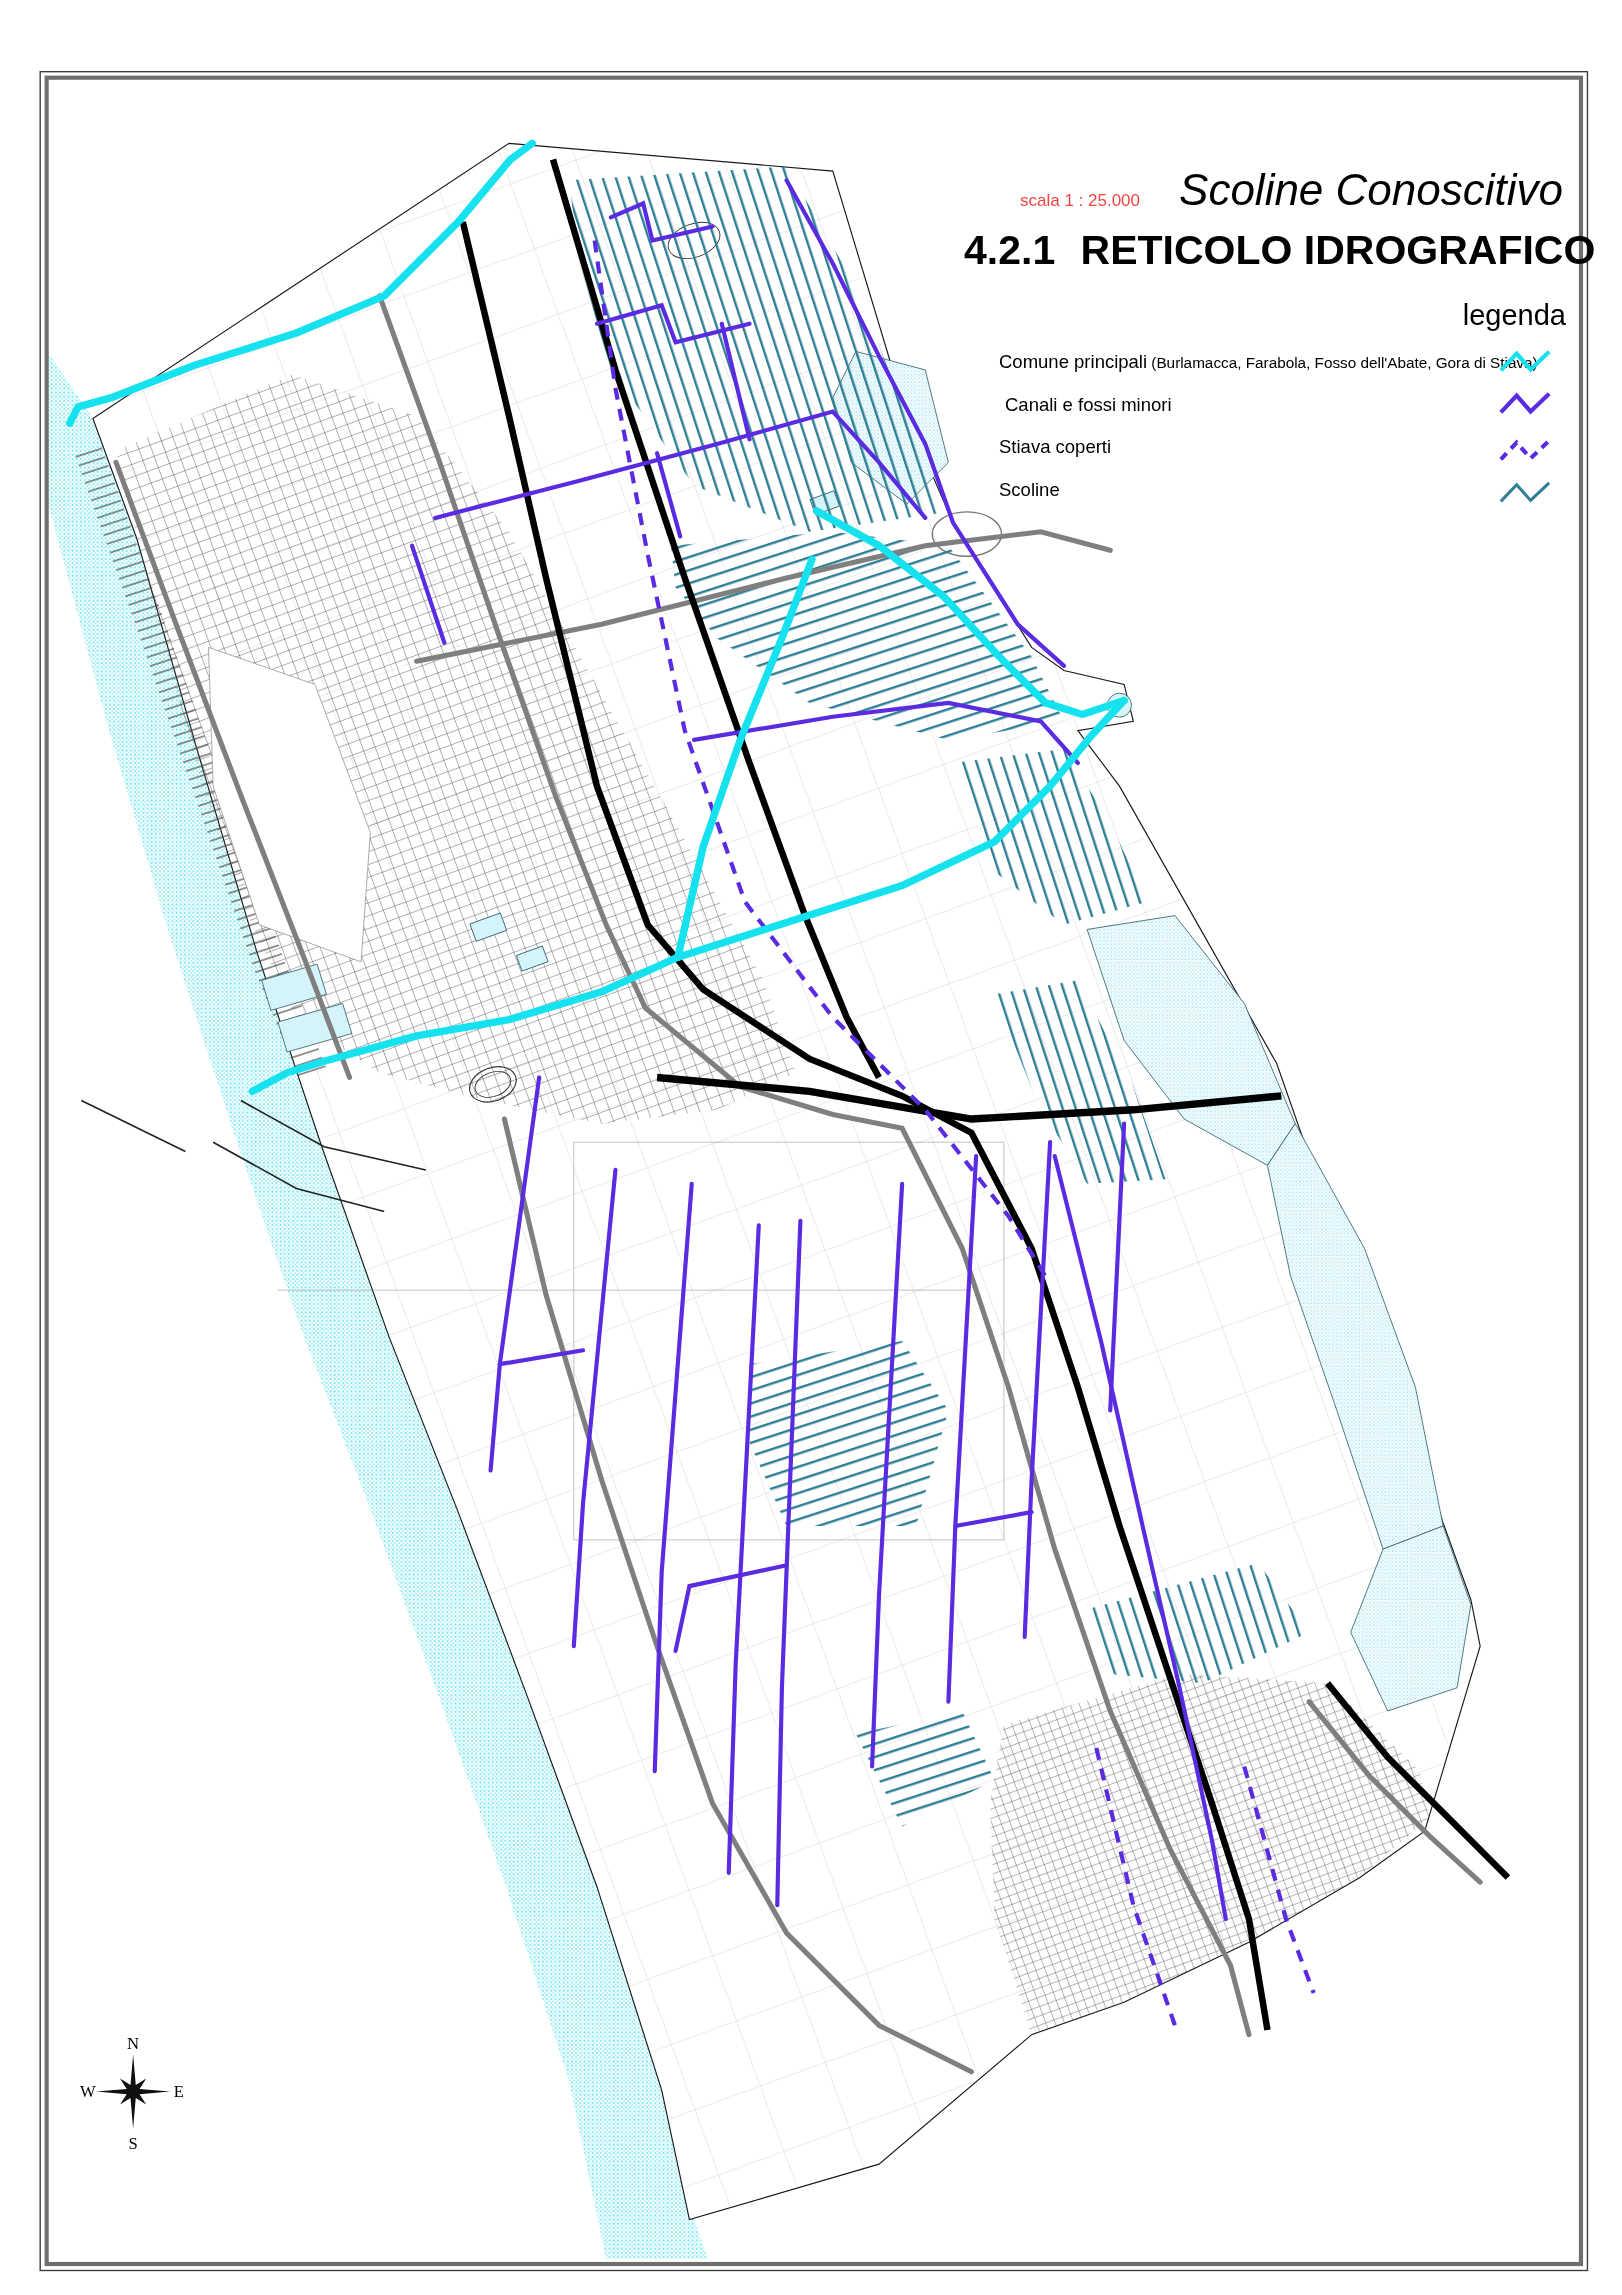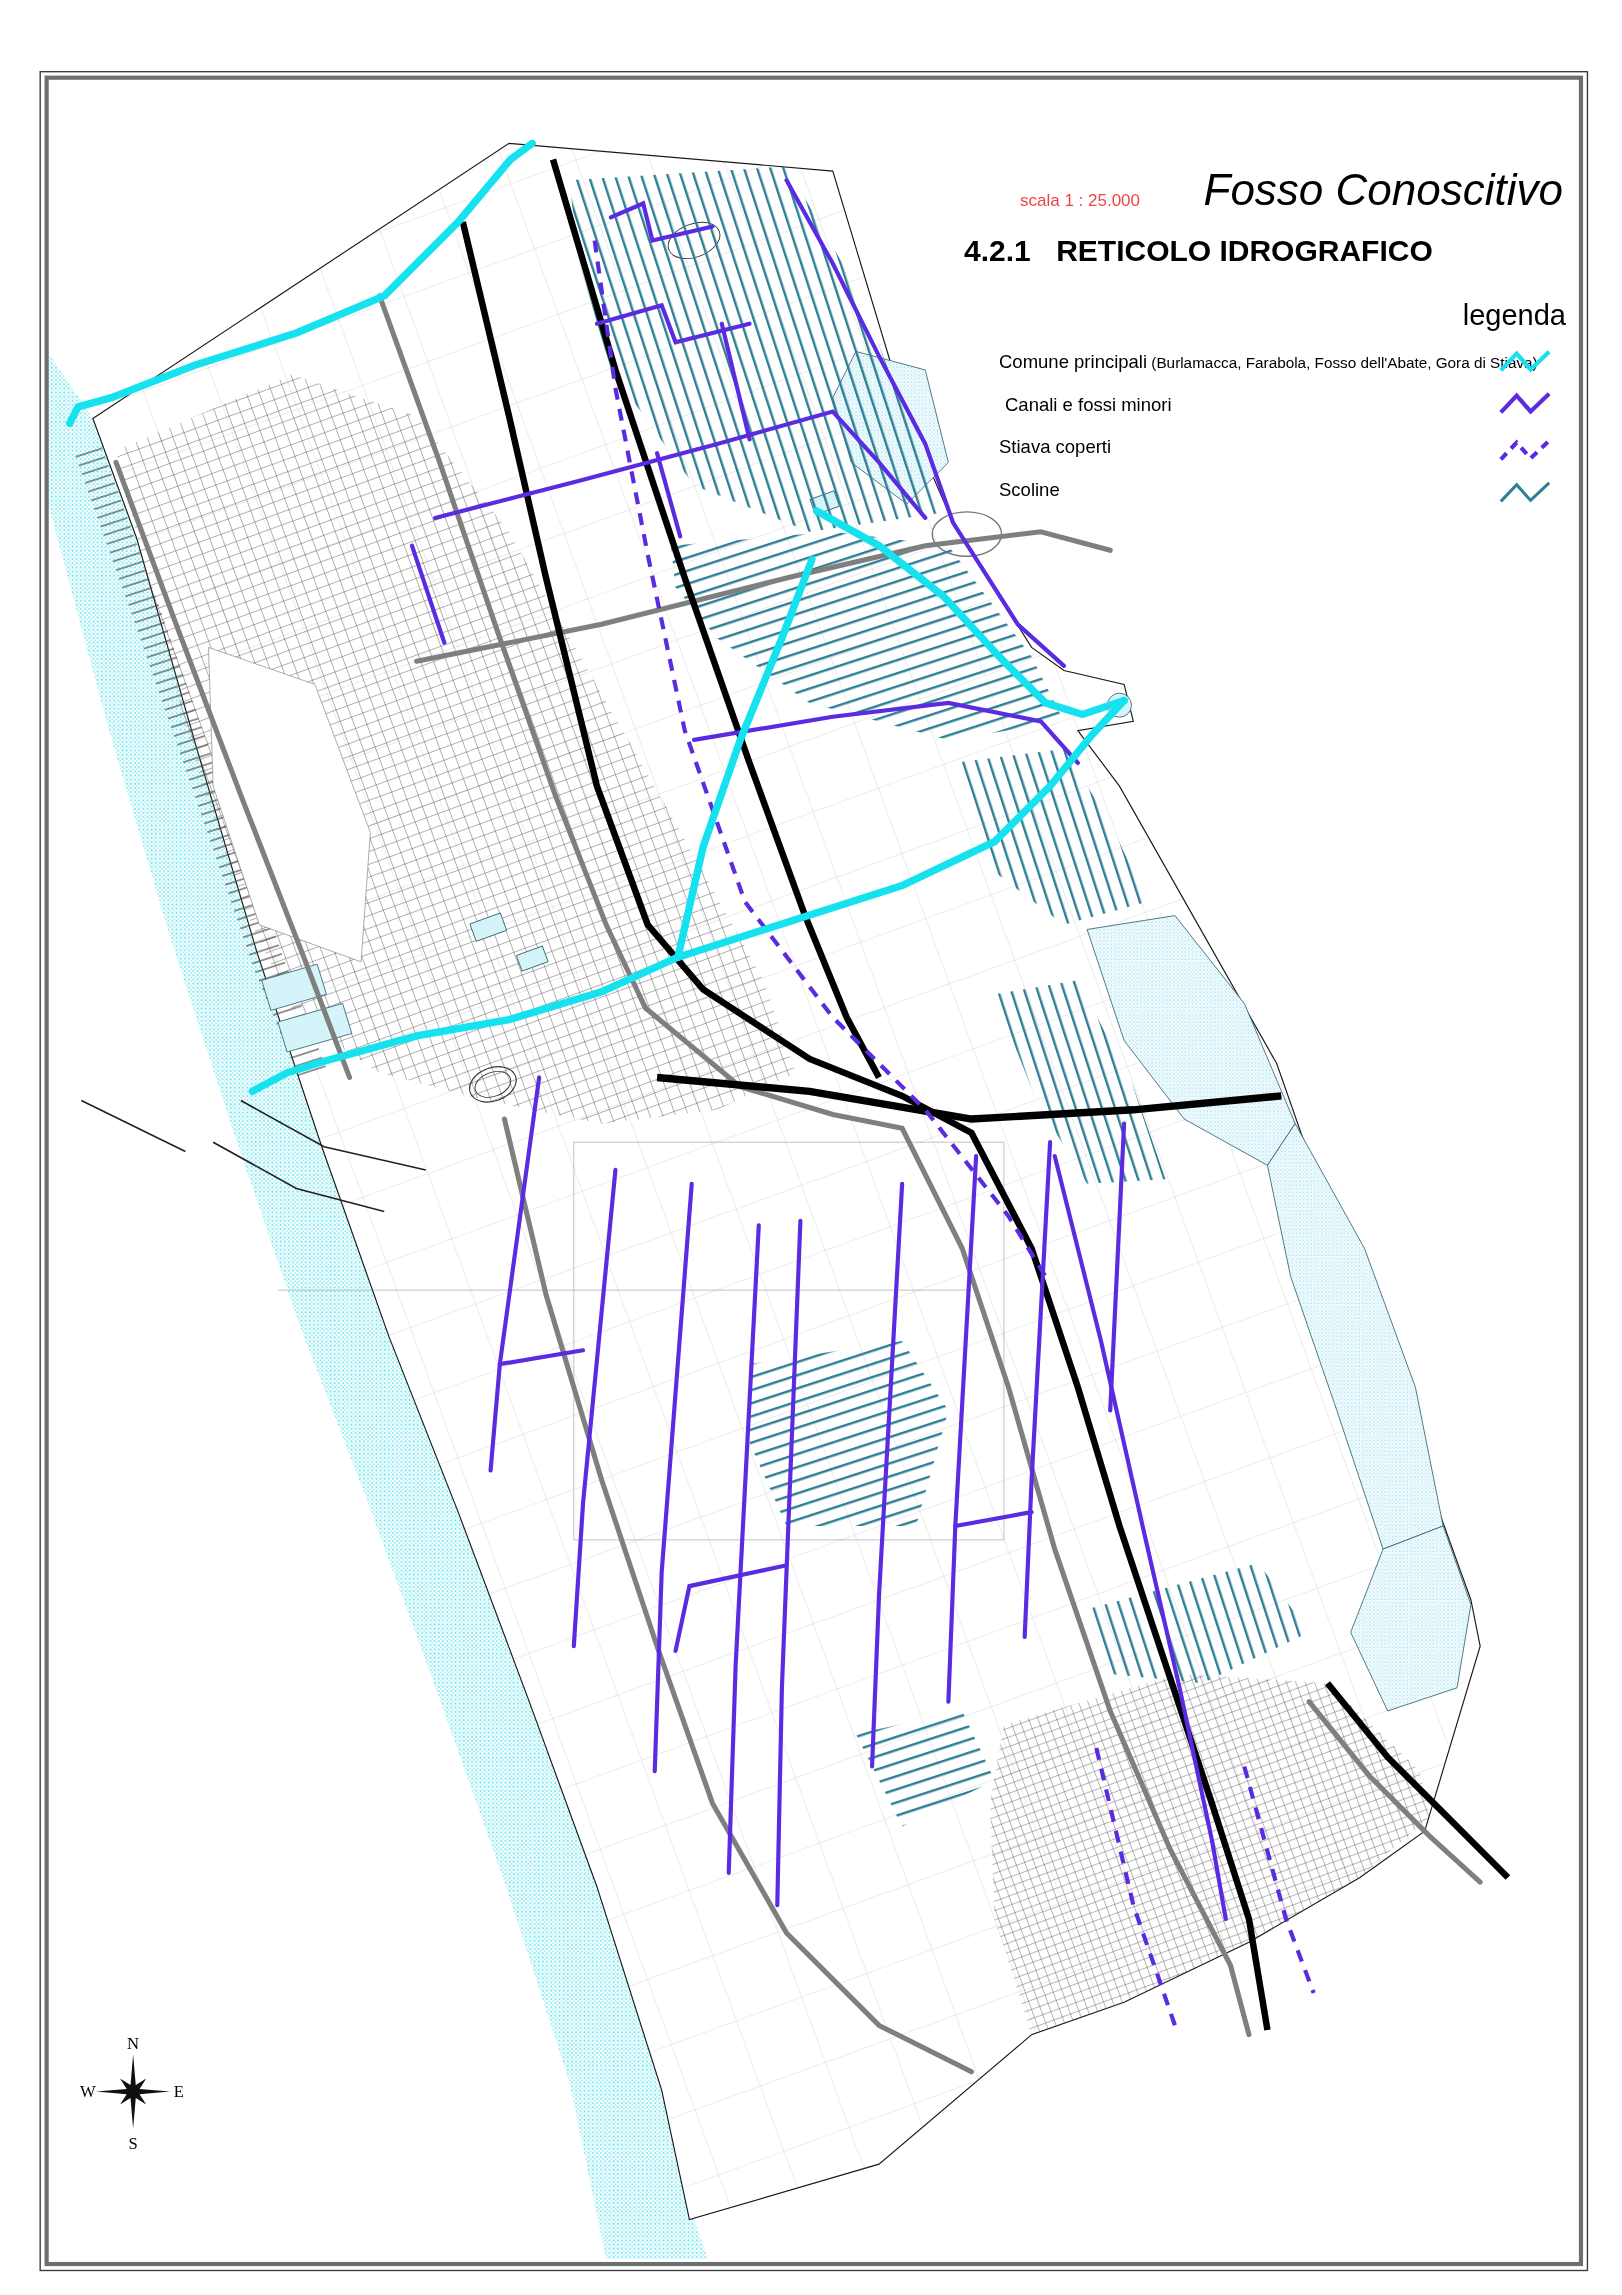--- a/index.html
+++ b/index.html
@@ -5,21 +5,21 @@
   html,body{margin:0;padding:0;background:#ffffff;}
   body{width:1623px;height:2295px;font-family:"Liberation Sans",sans-serif;}
   .sheet{position:relative;width:1623px;height:2295px;background:#fff;overflow:hidden;}
   .map-svg{position:absolute;left:0;top:0;}
   
   .t-municipality{position:absolute;left:925px;top:95px;width:651px;text-align:right;
     font-size:55px;line-height:56px;color:#000;letter-spacing:-0.5px;white-space:nowrap;}
   .t-scala{position:absolute;left:1020px;top:192px;font-size:17px;line-height:18.5px;color:#ef4444;}
   .t-subtitle{position:absolute;left:1100px;top:167px;width:463px;text-align:right;
     font-size:44px;line-height:46px;font-style:italic;color:#000;white-space:nowrap;}
-  .t-heading{position:absolute;left:964px;top:230px;font-size:30px;line-height:41px;
+  .t-heading{position:absolute;left:964px;top:230px;font-size:41px;line-height:41px;
     font-weight:bold;color:#000;white-space:nowrap;}
   .t-heading .num{margin-right:25.4px;}
   .t-legenda{position:absolute;left:1381px;top:300px;width:185px;text-align:right;
     font-size:29px;line-height:30.5px;color:#000;}
   .leg-row{position:absolute;white-space:nowrap;color:#000;}
   .leg-row .lbl{font-size:18.5px;}
   .leg-row .note{font-size:15.3px;}
   .leg-swatch{position:absolute;left:1497px;width:56px;height:26px;}
 </style>
 </head>
@@ -175,21 +175,21 @@
         <text x="287" y="4648" text-anchor="middle" font-family="Liberation Serif, serif" font-size="36" fill="#000">S</text>
         <text x="189" y="4535" text-anchor="middle" font-family="Liberation Serif, serif" font-size="36" fill="#000">W</text>
       </g>
     </g>
 
     <rect x="86" y="155" width="3346" height="4755" fill="none" stroke="#3c3c3c" stroke-width="3"></rect>
     <rect x="100" y="168" width="3318" height="4728" fill="none" stroke="#6e6e6e" stroke-width="9"></rect>
   </svg>
 
   <div class="t-scala">scala 1 : 25.000</div>
-  <div class="t-subtitle">Fosso Conoscitivo</div>
+  <div class="t-subtitle">Scoline Conoscitivo</div>
   <div class="t-heading">
     <span class="num">4.2.1</span><span>RETICOLO IDROGRAFICO</span>
   </div>
 
   <div class="t-legenda">legenda</div>
 
   <div class="leg-row" style="left:999px;top:351px;">
     <span class="lbl">Comune principali</span><span class="note"> (Burlamacca, Farabola, Fosso dell'Abate, Gora di Stiava)</span>
   </div>
   <svg class="leg-swatch" style="top:349px;" viewBox="0 0 120 56">

